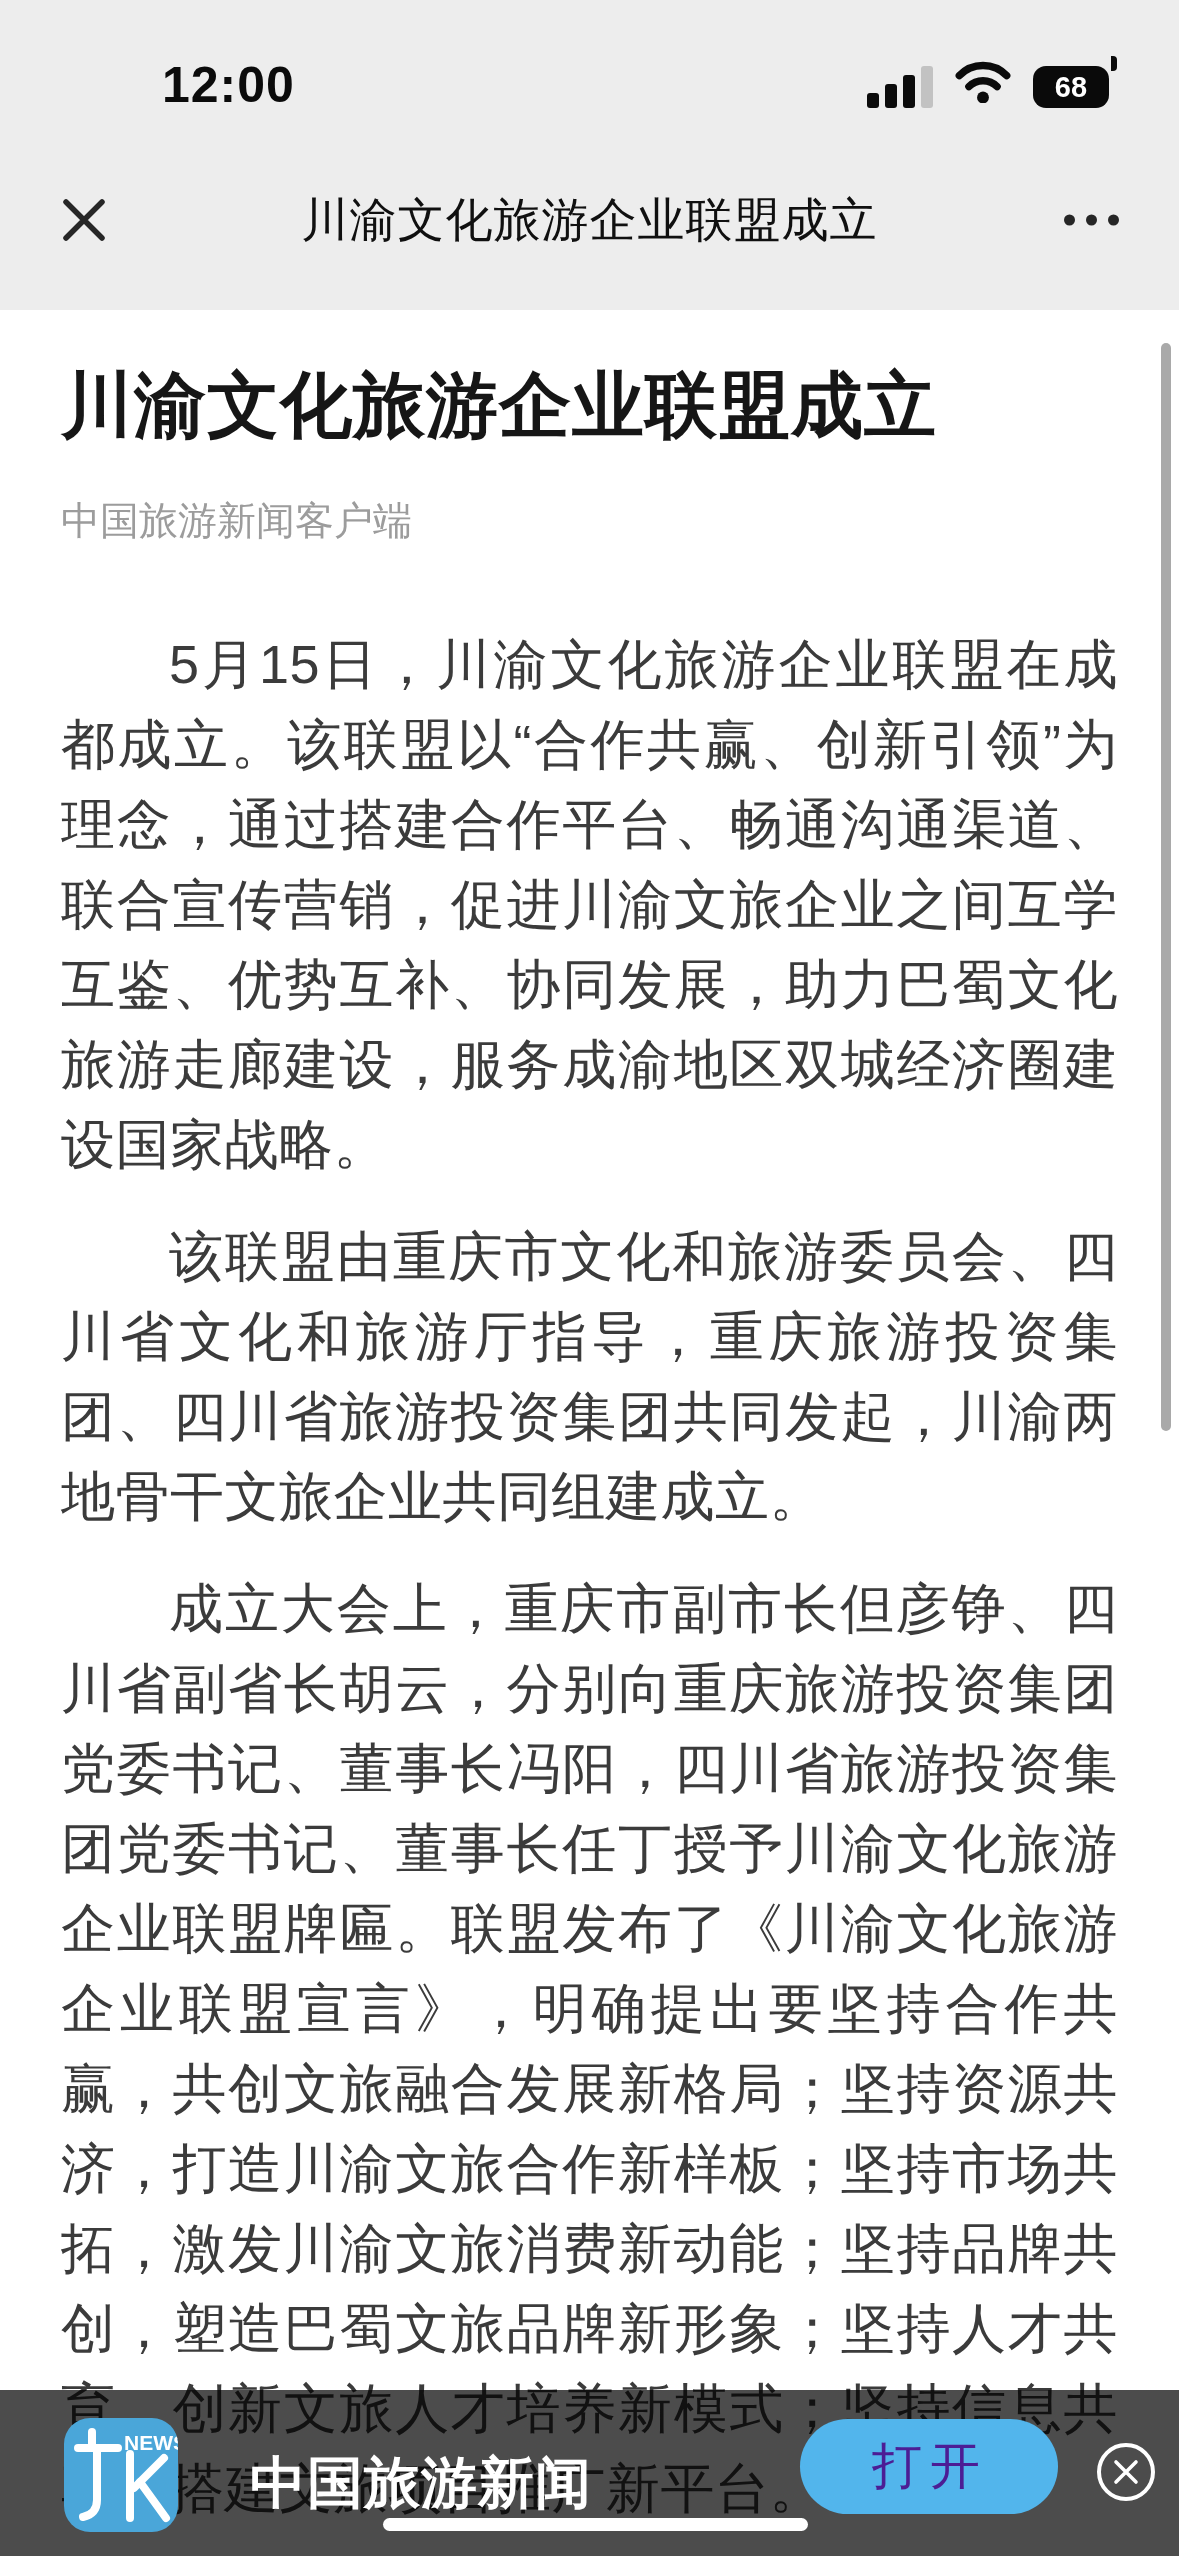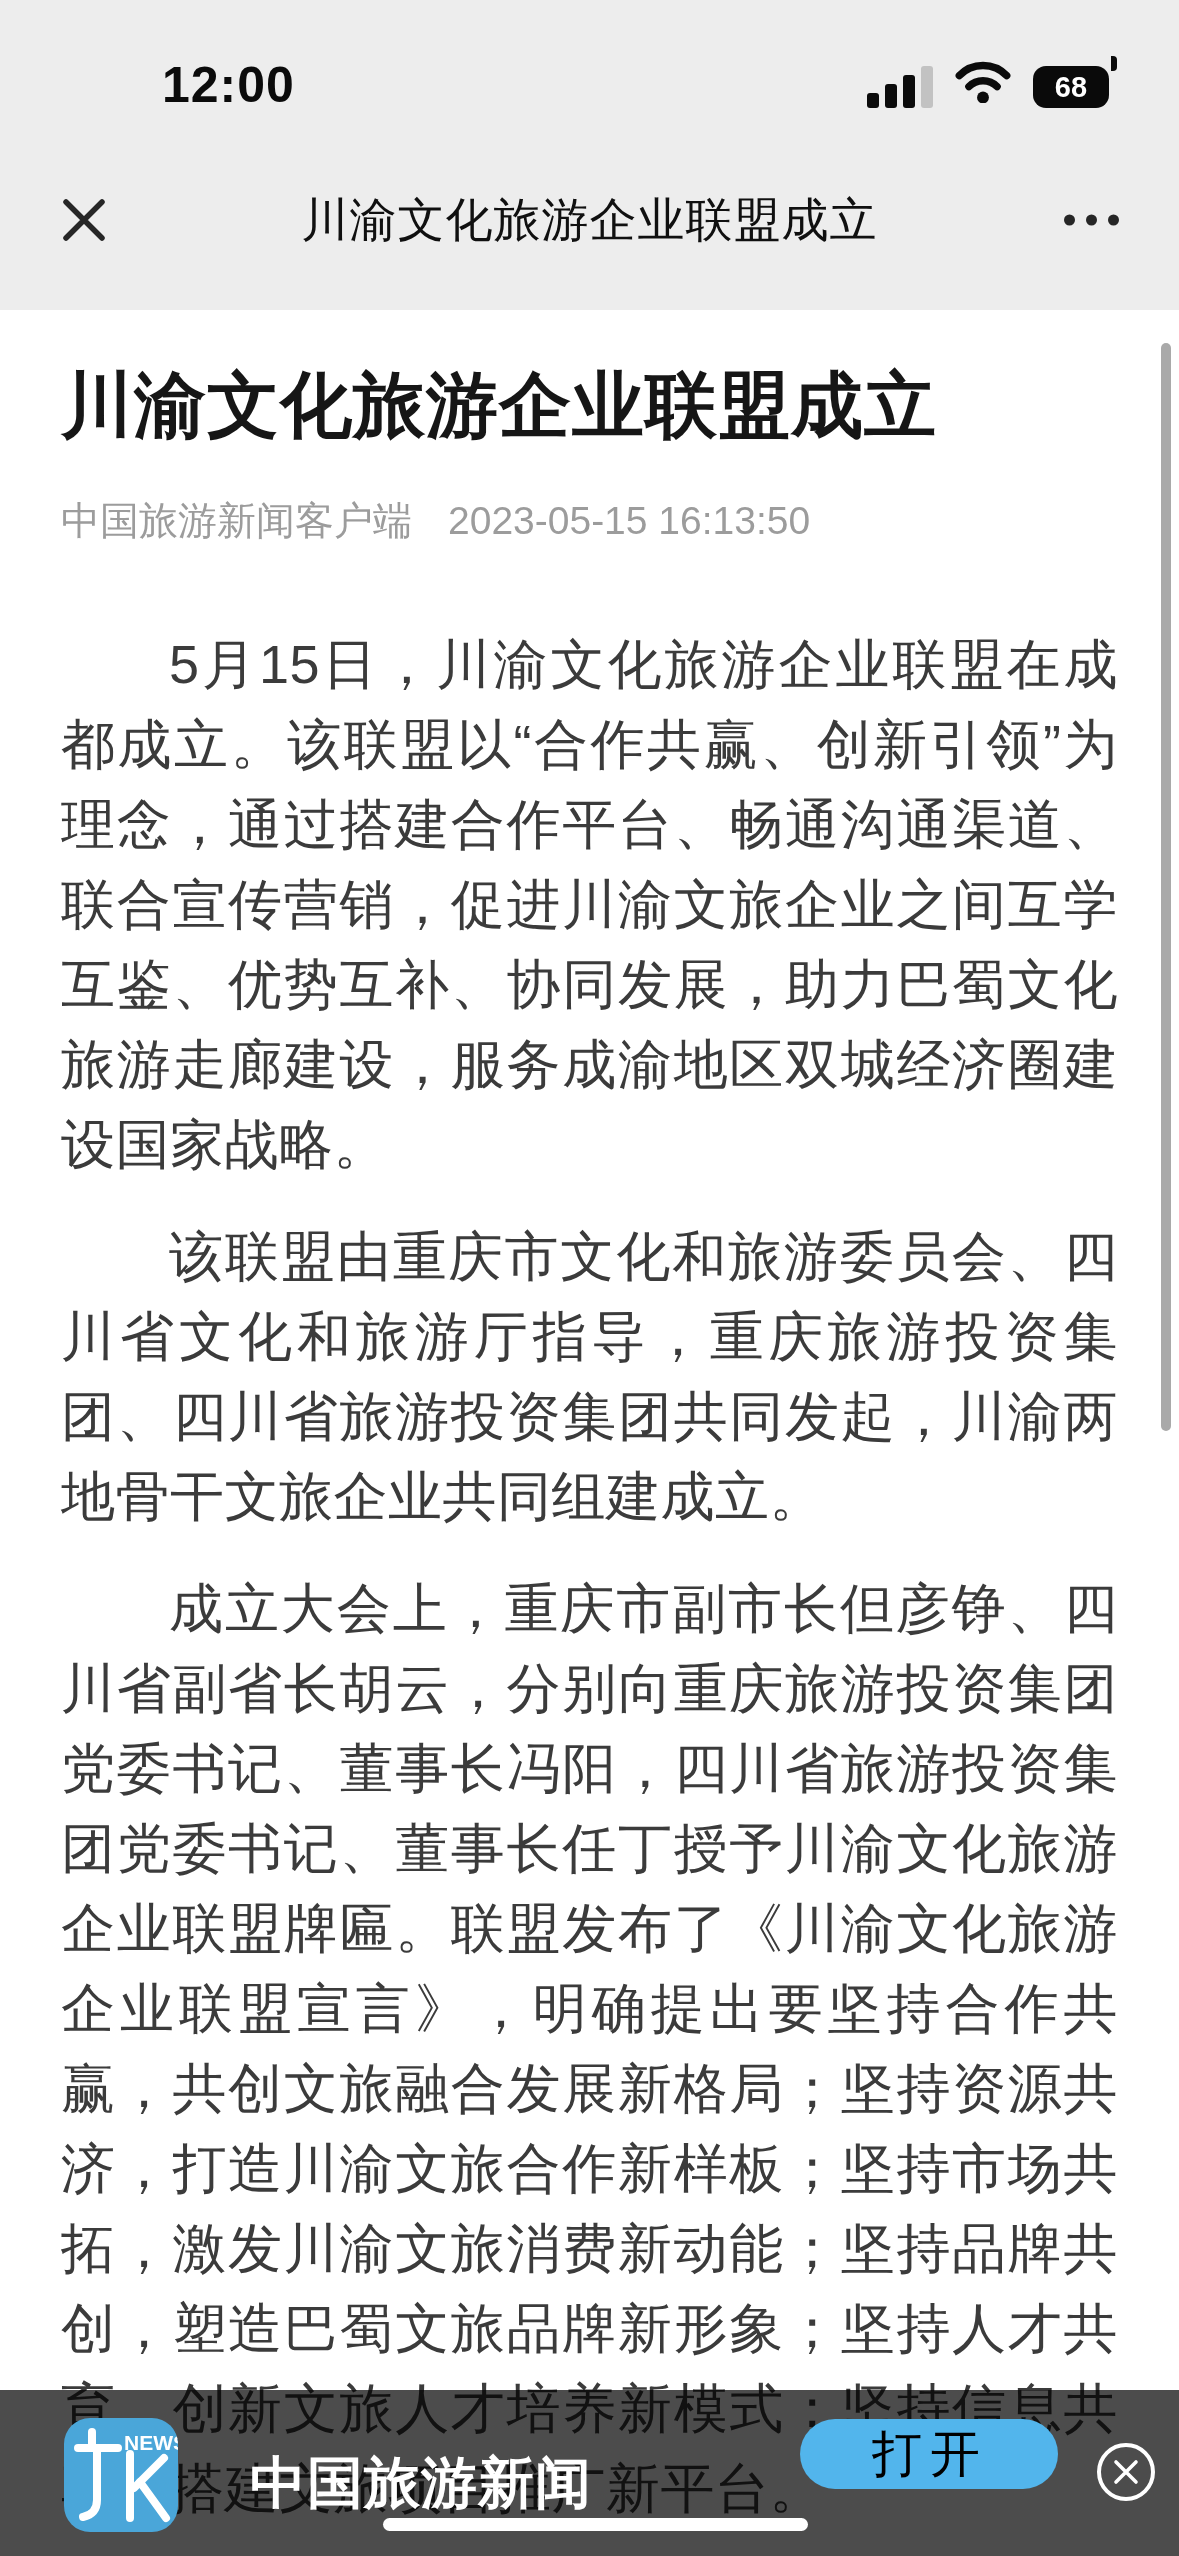--- a/index.html
+++ b/index.html
@@ -32,22 +32,22 @@
   .article h1{margin:52px 0 0 0;font-size:72px;line-height:86px;font-weight:700;color:#161616;letter-spacing:1px;}
   .byline{margin-top:46px;font-size:39px;color:#9c9c9c;display:flex;gap:36px;align-items:baseline;}
   .article p{margin:32px 0 0 0;font-size:54px;line-height:80px;color:#3b3b3b;text-align:justify;text-indent:2em;letter-spacing:0.5px;}
   .article p.first{margin-top:76px;}
   
   .scroll-thumb{position:absolute;right:8px;top:343px;width:10px;height:1088px;border-radius:5px;background:#a9a9a9;z-index:3;}
   
   .banner{position:absolute;left:0;top:2390px;width:1179px;height:166px;background:rgba(0,0,0,0.70);z-index:6;}
   .app-logo{position:absolute;left:64px;top:28px;width:114px;height:114px;border-radius:26px;background:#4aa6d9;overflow:hidden;}
   .app-name{position:absolute;left:202px;top:56px;font-size:56px;font-weight:700;color:#ffffff;letter-spacing:1px;margin-left:48px;}
-  .open-btn{position:absolute;left:800px;top:29px;width:258px;height:70px;border-radius:48px;background:#52b5ec;border:none;
-    display:flex;align-items:center;justify-content:center;color:#000000;font-size:50px;letter-spacing:8px;
+  .open-btn{position:absolute;left:800px;top:29px;width:258px;height:95px;border-radius:48px;background:#52b5ec;border:none;
+    display:flex;align-items:center;justify-content:center;color:#4c1d95;font-size:50px;letter-spacing:8px;
     font-family:"Liberation Sans",sans-serif;cursor:pointer;padding-left:8px;}
   .close-circle{position:absolute;left:1097px;top:53px;width:58px;height:58px;box-sizing:border-box;border:4px solid #ffffff;border-radius:50%;
     display:flex;align-items:center;justify-content:center;cursor:pointer;background:transparent;}
   .home-indicator{position:absolute;left:383px;top:128px;width:425px;height:13px;border-radius:7px;background:#ffffff;}
 </style>
 </head>
 <body>
 
 <div class="screen">
 
@@ -89,21 +89,20 @@
           <i></i>
           <i></i>
       </span>
     </div>
   </div>
 
   <div class="article">
     <h1>川渝文化旅游企业联盟成立</h1>
     <div class="byline">
       <span>中国旅游新闻客户端</span>
-      <span>2023-05-15 16:13:50</span>
     </div>
     <p class="first">5月15日，川渝文化旅游企业联盟在成都成立。该联盟以“合作共赢、创新引领”为理念，通过搭建合作平台、畅通沟通渠道、联合宣传营销，促进川渝文旅企业之间互学互鉴、优势互补、协同发展，助力巴蜀文化旅游走廊建设，服务成渝地区双城经济圈建设国家战略。</p>
     <p>该联盟由重庆市文化和旅游委员会、四川省文化和旅游厅指导，重庆旅游投资集团、四川省旅游投资集团共同发起，川渝两地骨干文旅企业共同组建成立。</p>
     <p>成立大会上，重庆市副市长但彦铮、四川省副省长胡云，分别向重庆旅游投资集团党委书记、董事长冯阳，四川省旅游投资集团党委书记、董事长任丁授予川渝文化旅游企业联盟牌匾。联盟发布了《川渝文化旅游企业联盟宣言》，明确提出要坚持合作共赢，共创文旅融合发展新格局；坚持资源共济，打造川渝文旅合作新样板；坚持市场共拓，激发川渝文旅消费新动能；坚持品牌共创，塑造巴蜀文旅品牌新形象；坚持人才共育，创新文旅人才培养新模式；坚持信息共享，搭建文旅项目推广新平台。</p>
 
   </div>
 
   <div class="scroll-thumb"></div>
 
   <div class="banner">

